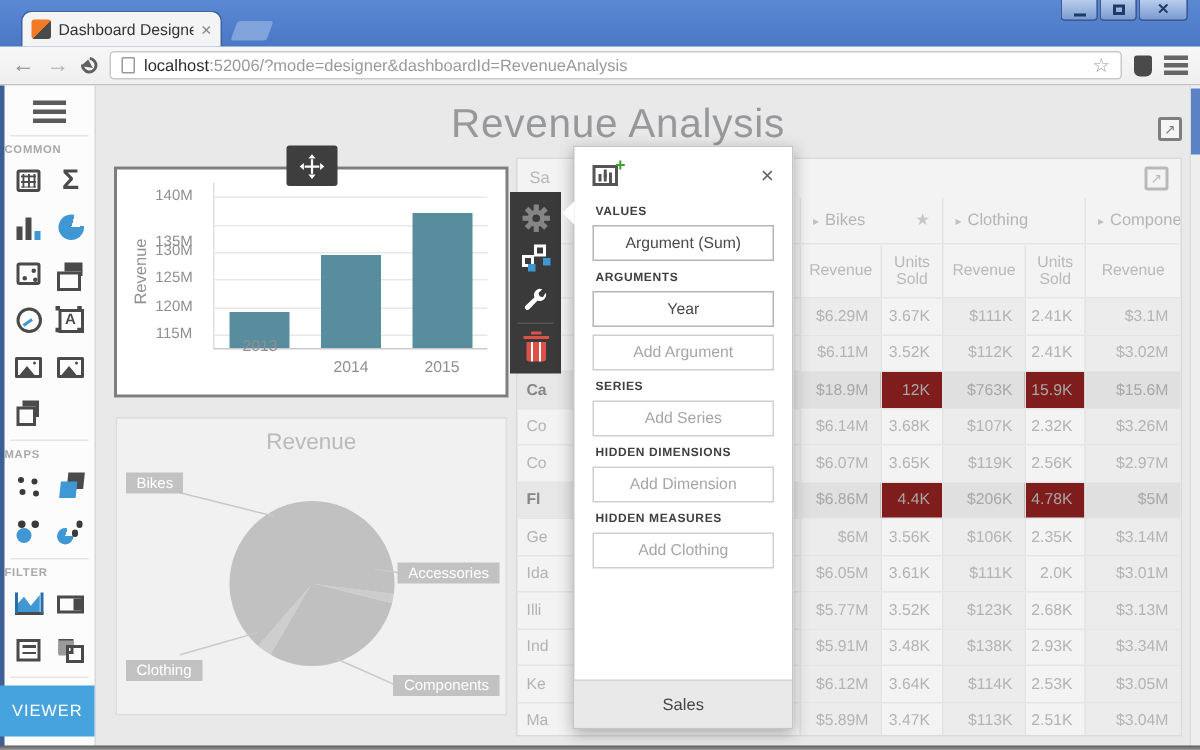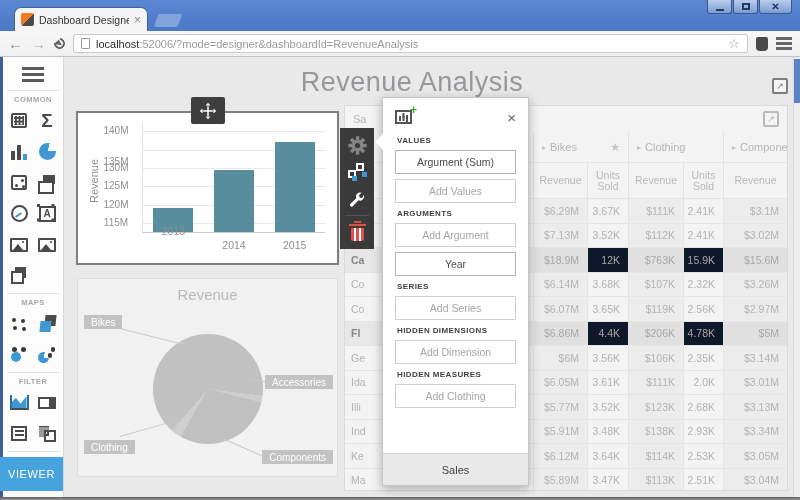--- a/index.html
+++ b/index.html
@@ -46,21 +46,21 @@
   .ext-ic { width:12px; height:14px; background:#4a4a4a; border-radius:2px 2px 4px 4px; }
   .menu-ic { width:16px; height:2.5px; background:#666; box-shadow:0 5px 0 #666, 0 10px 0 #666; margin-bottom:10px; }
 
   
   .app { position:relative; display:flex; height:443px; }
   .sidebar { position:relative; width:64px; background:#fcfcfc; border-right:1px solid #d8d8d8;
              border-left:3px solid #3f5e93; }
   .burger { width:22px; height:2.5px; background:#5a5a5a; box-shadow:0 6px 0 #5a5a5a, 0 12px 0 #5a5a5a;
             margin:10px auto 20px auto; }
   .sb-div { height:1px; background:#e4e4e4; margin:0 4px; }
-  .sb-label { font-size:7.5px; font-weight:bold; letter-spacing:.5px; color:#a8a8a8; text-align:center; margin:4px 0 3px; }
+  .sb-label { font-size:7.5px; font-weight:bold; letter-spacing:.5px; color:#a8a8a8; margin:4px 0 3px; }
   .sb-grid { display:grid; grid-template-columns:1fr 1fr; justify-items:center; row-gap:9px; padding:3px 2px 6px; }
   .cell { width:24px; height:22px; display:flex; align-items:center; justify-content:center; position:relative; }
   .undoredo { display:flex; justify-content:center; gap:14px; padding:5px 0; }
   .undoredo span { font-size:15px; line-height:15px; }
   .u-undo { color:#8f8f8f; } .u-redo { color:#cbcbcb; }
   .viewer { position:absolute; left:-3px; right:0; bottom:9px; height:34px; background:#47a3dd; color:#fff;
             font-size:11px; letter-spacing:.6px; display:flex; align-items:center; justify-content:center; }
 
   
   .i-grid { width:16px; height:15px; border:2px solid #4a4a4a; border-radius:2px; position:relative; }
@@ -148,21 +148,21 @@
   .w1{width:54px;} .w2{width:41px;} .w3{width:55px;} .w4{width:40px;} .w5{flex:1;}
   .ghead { height:30px; }
   .ghead .pc { justify-content:flex-start; color:#b5b5b5; font-size:11px; gap:4px; }
   .ghead .star { margin-left:auto; font-size:11px; color:#c6c6c6; }
   .tri { font-size:8px; color:#c0c0c0; }
   .shead { height:36px; }
   .shead .pc { justify-content:center; text-align:center; white-space:normal; line-height:11px; color:#b9b9b9; }
   .drow { height:24.5px; }
   .drow .pc.c0,.drow .pc.c2,.drow .pc.c4 { background:#ececec; }
   .drow.hl { }
-  .drow.hl .pc { background:#0f172a; color:#a7a7a7; }
+  .drow.hl .pc { background:#7f1d1d; color:#a7a7a7; }
   .drow.hl .pc.c0,.drow.hl .pc.c2,.drow.hl .pc.c4 { background:#e0e0e0; }
   .drow.hl .pc.rh { font-weight:bold; color:#868686; background:#e7e7e7; }
 
   
   .chart-widget { position:absolute; left:12px; top:54px; width:263px; height:154px; background:#fff;
                   border:2px solid #7e7e7e; z-index:5; }
   .move-handle { position:absolute; left:50%; top:-16px; margin-left:-17px; width:34px; height:27px; background:#3e3e3e;
                  border-radius:2px; display:flex; align-items:center; justify-content:center; z-index:6; }
   .y-title { position:absolute; left:-14px; top:62px; width:60px; text-align:center; transform:rotate(-90deg);
              font-size:11px; color:#8f8f8f; }
@@ -374,21 +374,21 @@
             <div class="prow drow">
               <div class="pc rh"></div>
               <div class="pc w1 c0">$6.29M</div>
               <div class="pc w2 c1">3.67K</div>
               <div class="pc w3 c2">$111K</div>
               <div class="pc w4 c3">2.41K</div>
               <div class="pc w5 c4">$3.1M</div>
             </div>
             <div class="prow drow">
               <div class="pc rh"></div>
-              <div class="pc w1 c0">$7.13M</div>
+              <div class="pc w1 c0">$6.11M</div>
               <div class="pc w2 c1">3.52K</div>
               <div class="pc w3 c2">$112K</div>
               <div class="pc w4 c3">2.41K</div>
               <div class="pc w5 c4">$3.02M</div>
             </div>
             <div class="prow drow hl">
               <div class="pc rh">Ca</div>
               <div class="pc w1 c0">$18.9M</div>
               <div class="pc w2 c1">12K</div>
               <div class="pc w3 c2">$763K</div>
@@ -546,24 +546,23 @@
 
       <div class="panel">
         <div class="p-head">
           <span class="chart-add-ic">
               <span class="plus">+</span>
             </span>
           <span class="p-close">×</span>
         </div>
         <div class="p-label">VALUES</div>
         <div class="p-btn field">Argument (Sum)</div>
-        <div class="p-btn">Add Values</div>
         <div class="p-label">ARGUMENTS</div>
+        <div class="p-btn field">Year</div>
         <div class="p-btn">Add Argument</div>
-        <div class="p-btn field">Year</div>
         <div class="p-label">SERIES</div>
         <div class="p-btn">Add Series</div>
         <div class="p-label">HIDDEN DIMENSIONS</div>
         <div class="p-btn">Add Dimension</div>
         <div class="p-label">HIDDEN MEASURES</div>
         <div class="p-btn">Add Clothing</div>
         <div class="p-footer">Sales</div>
       </div>
 
       <div class="v-scroll">

